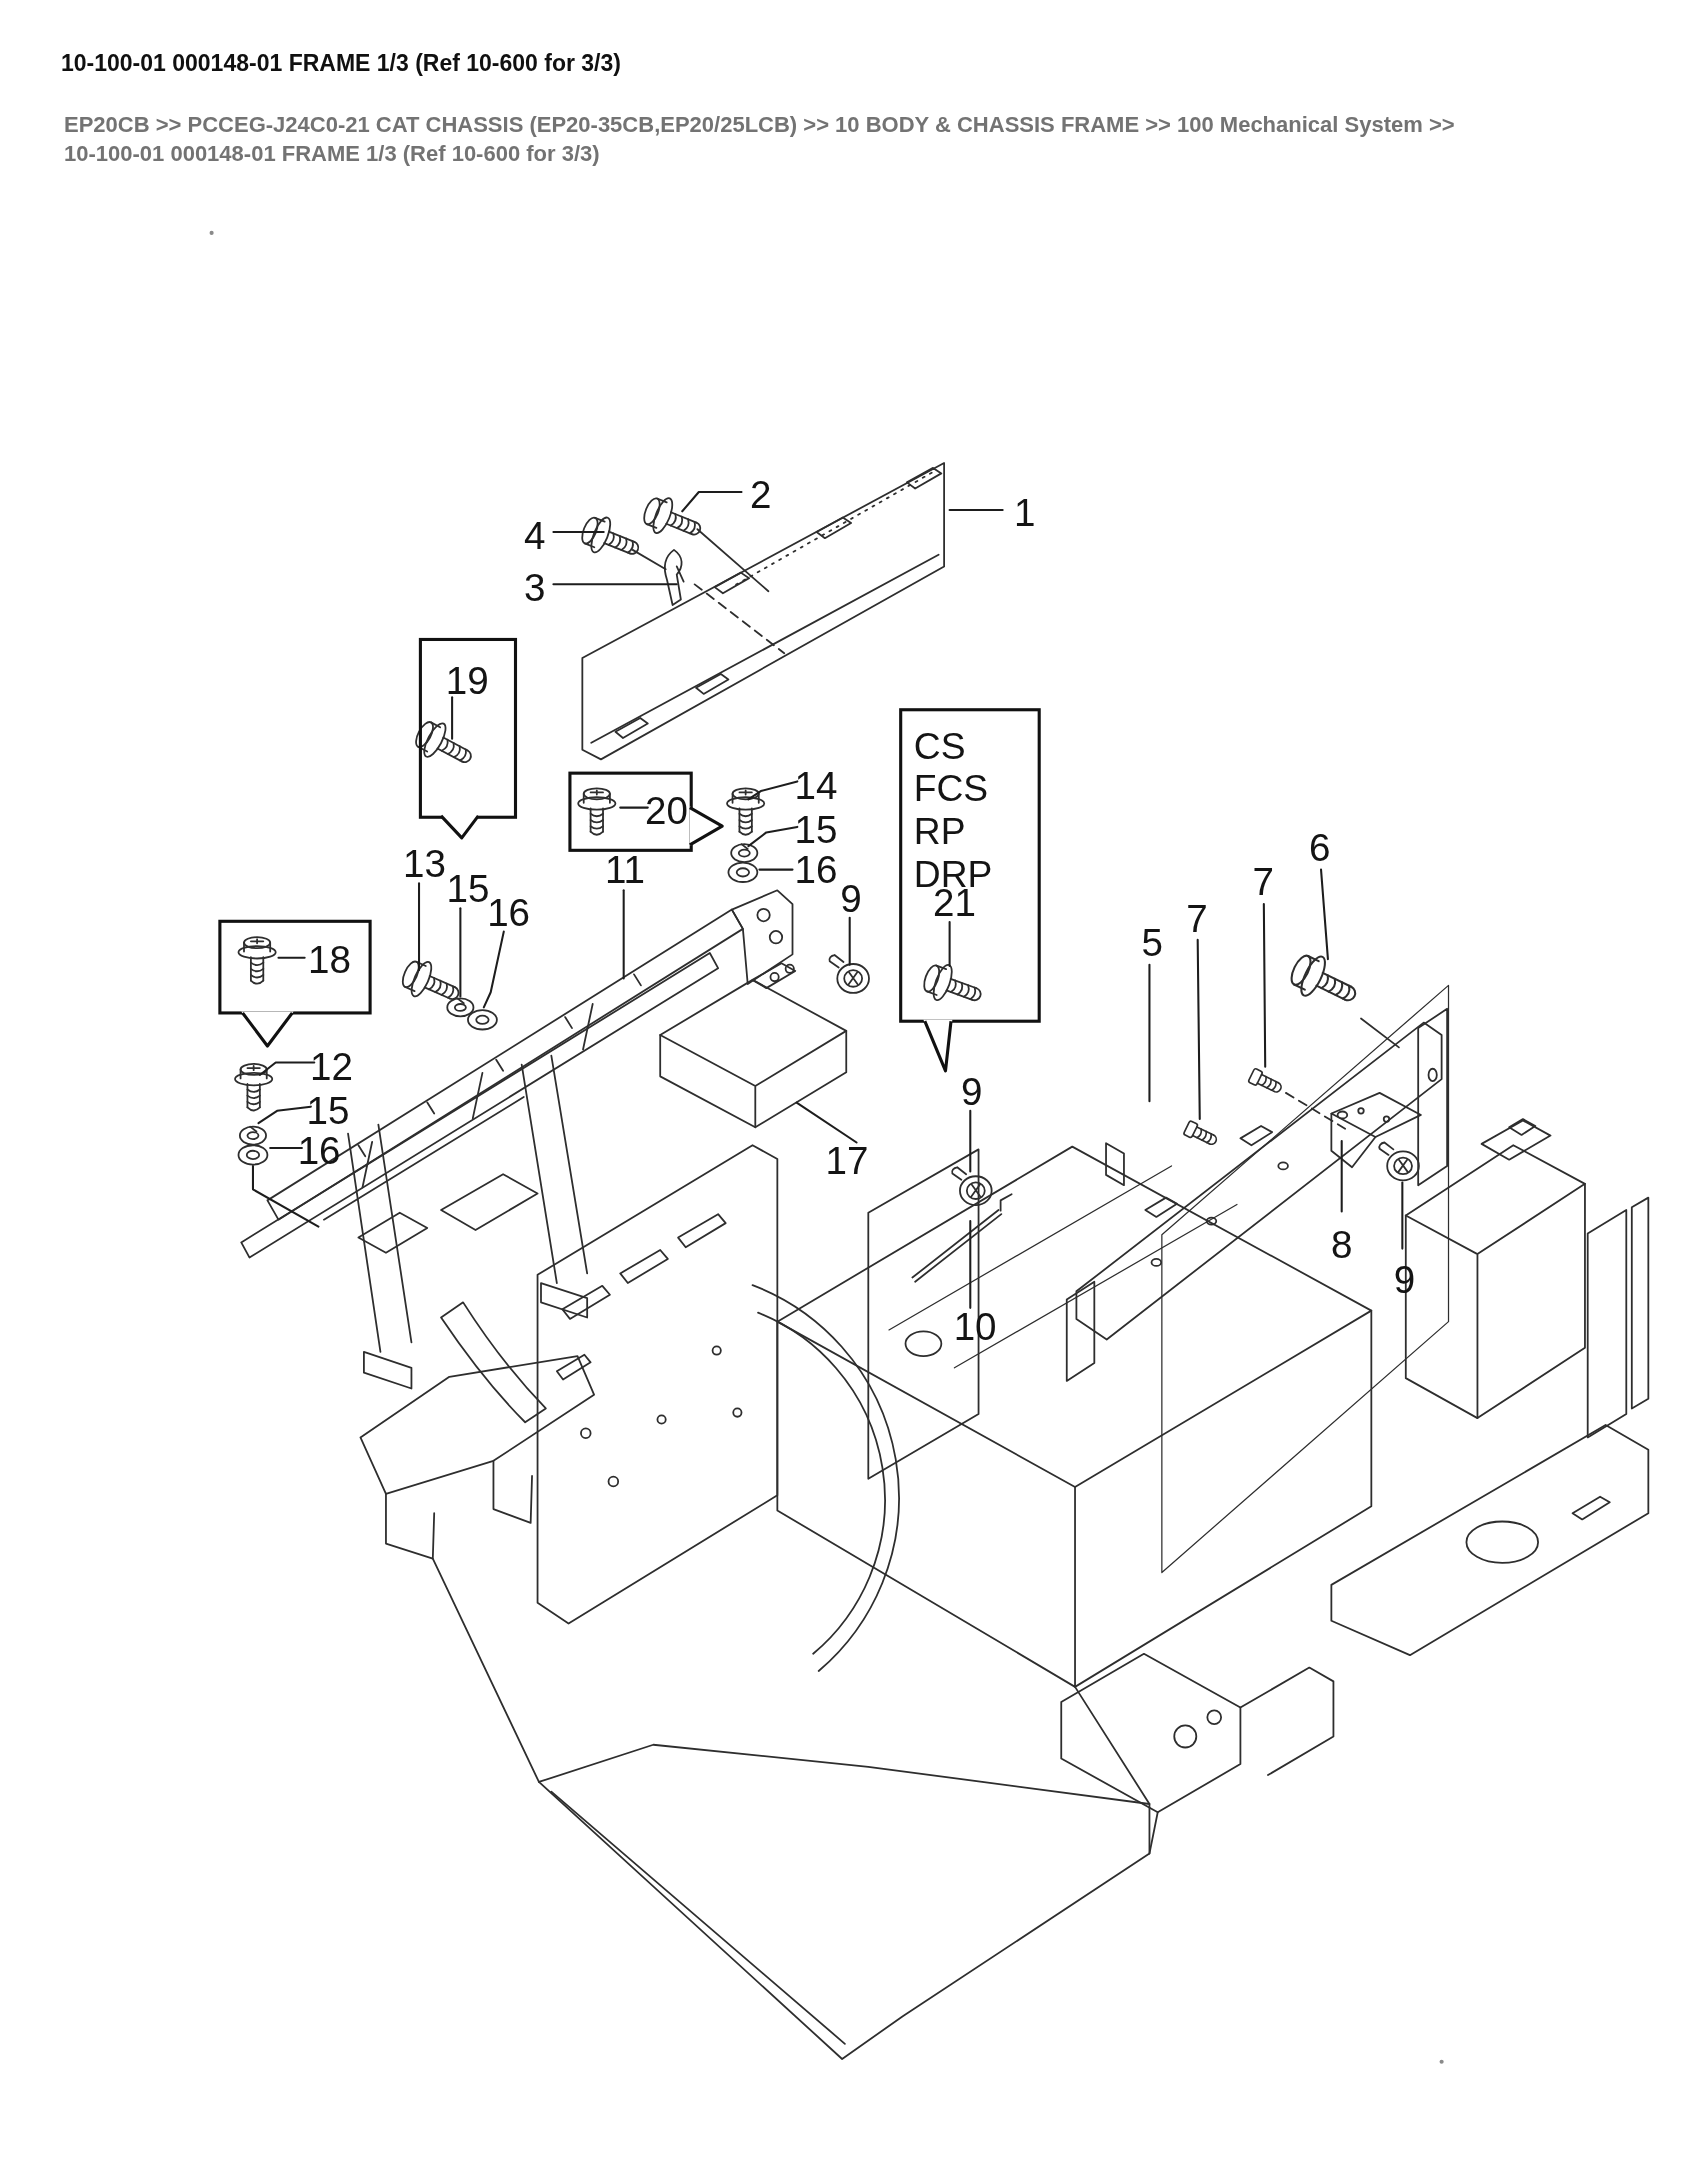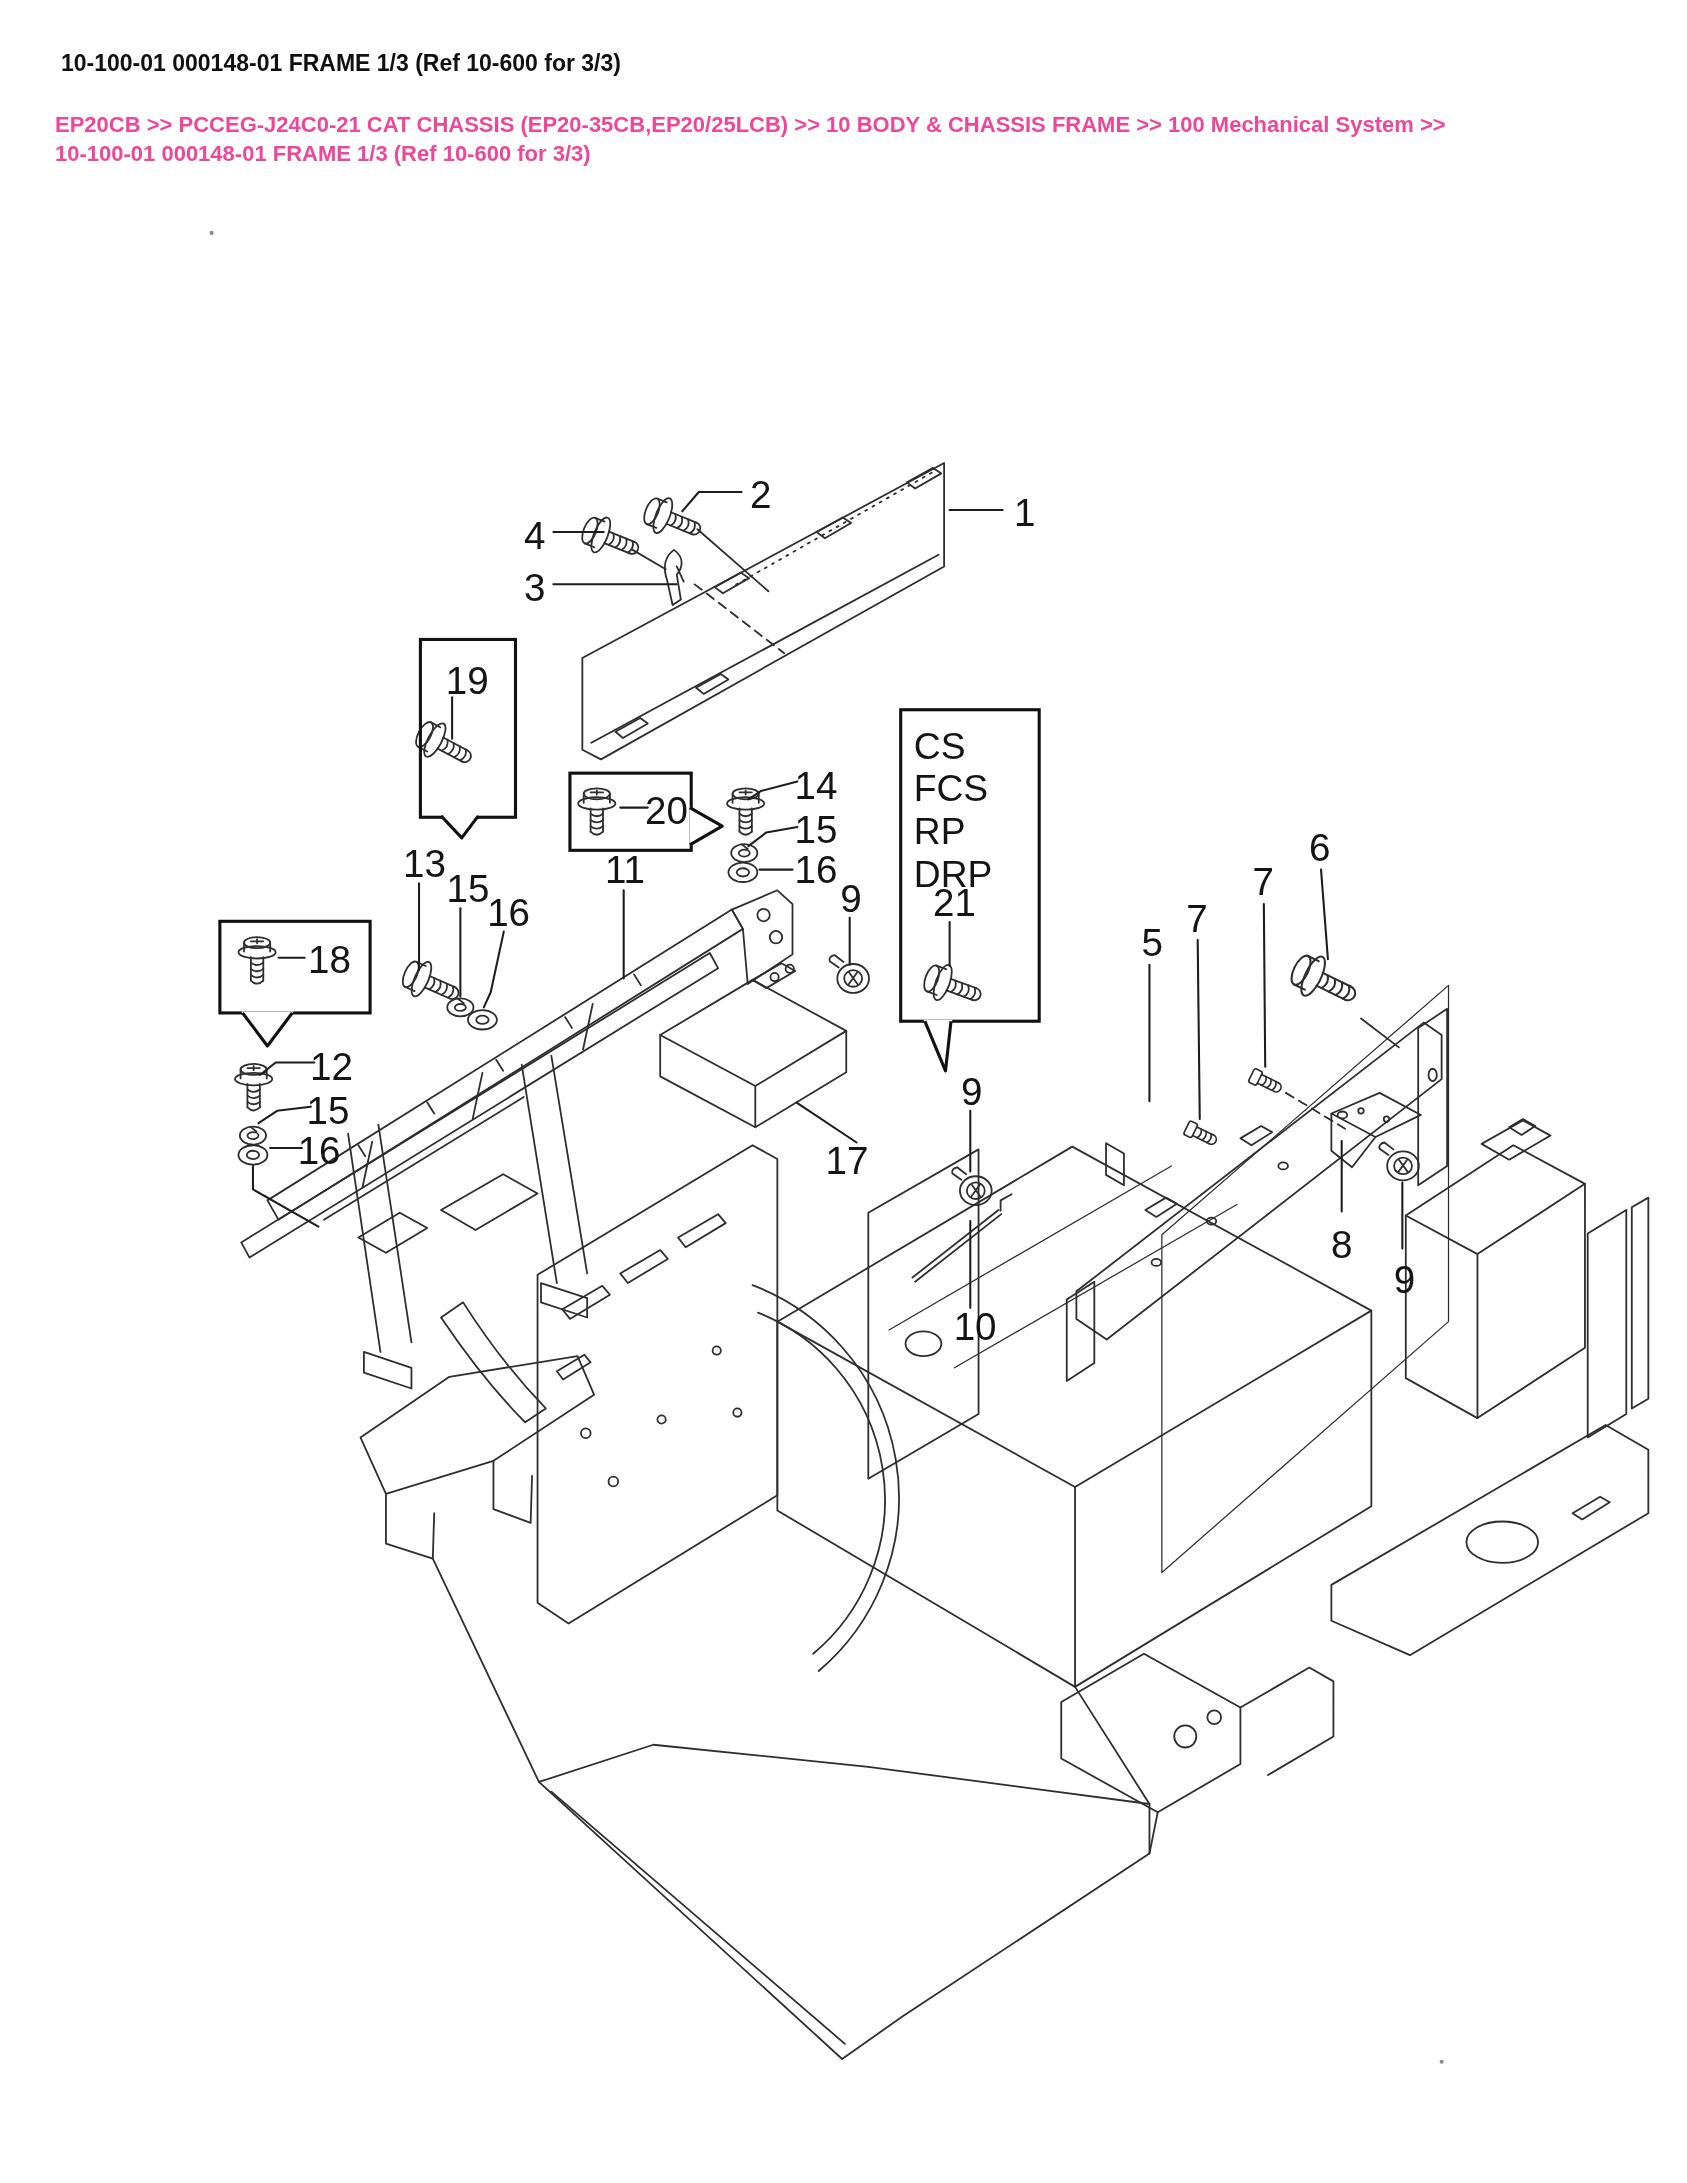--- a/index.html
+++ b/index.html
@@ -1,19 +1,19 @@
 <!DOCTYPE html>
 <html style="font-size:11px"><head>
 <meta charset="utf-8">
 <style>
   html,body{margin:0;padding:0;}
   body{width:1687px;height:2183px;background:#ffffff;position:relative;overflow:hidden;
        font-family:"Liberation Sans",sans-serif;}
   .hdr{position:absolute;left:61px;top:50px;font:700 23px/1.2 "Liberation Sans",sans-serif;color:#101010;white-space:nowrap;}
-  .crumb{position:absolute;left:55px;font:700 22px/1.2 "Liberation Sans",sans-serif;color:#ec4899;white-space:nowrap;}
+  .crumb{position:absolute;left:64px;font:700 22px/1.2 "Liberation Sans",sans-serif;color:#737373;white-space:nowrap;}
   .c1{top:112px;}
   .c2{top:141px;}
   svg.diagram{position:absolute;left:0;top:0;}
   .art{stroke:#2e2e2e;fill:none;stroke-width:2.6;stroke-linejoin:round;stroke-linecap:round;}
   .thin{stroke-width:1.8;}
   .dash{stroke-dasharray:13 9;}
   .dot{stroke-dasharray:3 9;}
   .ldr{stroke:#1d1d1d;fill:none;stroke-width:3;stroke-linejoin:round;stroke-linecap:round;}
   .bx{stroke:#111;fill:none;stroke-width:4.5;}
   .tfill{fill:#fff;stroke:none;}

